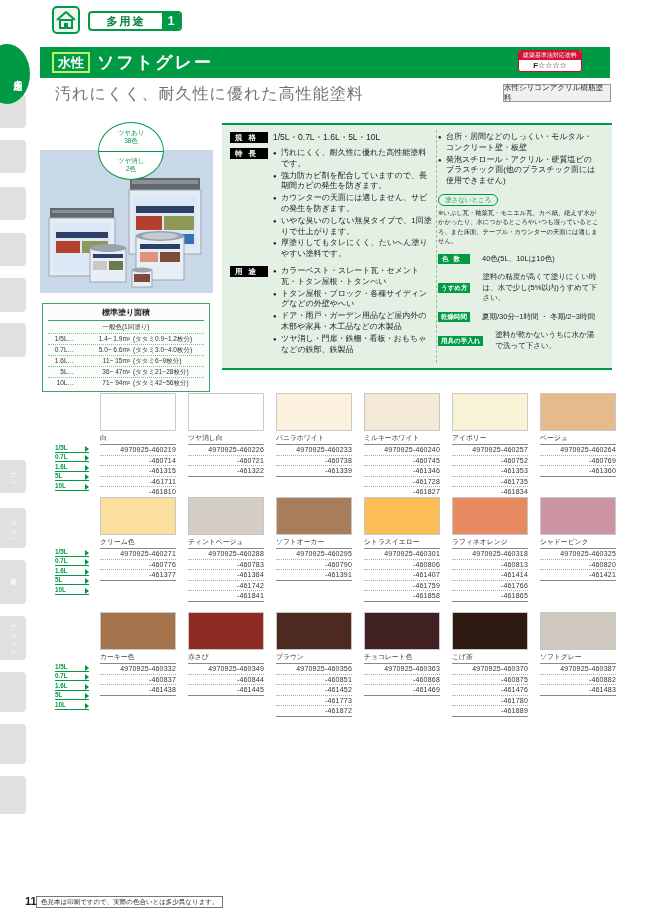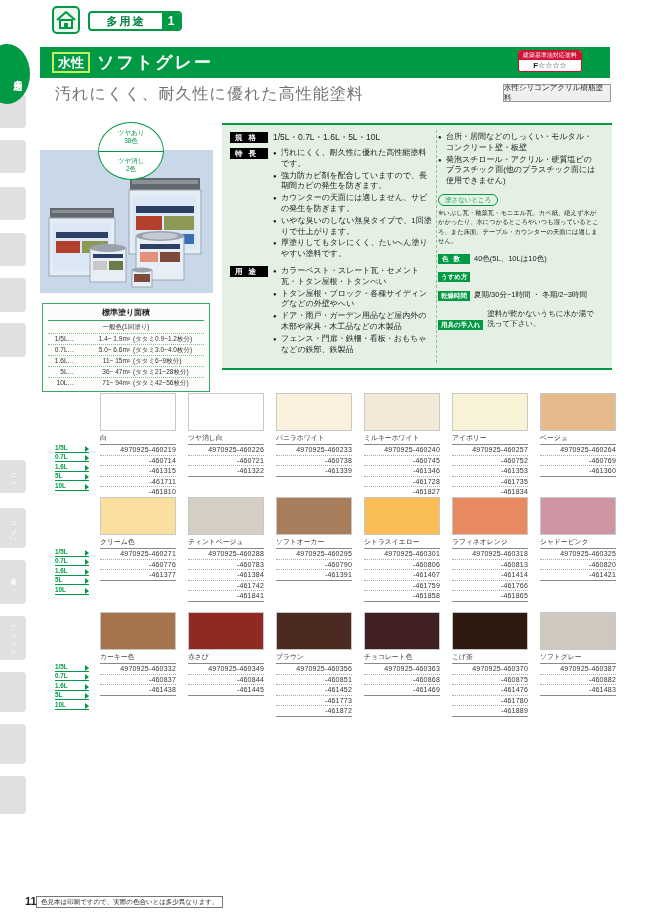--- a/index.html
+++ b/index.html
@@ -70,21 +70,21 @@
   .badge { background:#000000; color:#fff; font-weight:bold; font-size:7.5px; line-height:11px;
     padding:0 4px; display:inline-block; white-space:nowrap; flex:none; }
   .badge.w2 { letter-spacing:6px; padding-right:0; width:38px; text-align:left; padding-left:5px; }
   .spec-row { display:flex; gap:5px; margin-bottom:5px; align-items:flex-start; }
   .spec-val { font-size:8.5px; color:#222; line-height:11px; }
   .bul { position:relative; padding-left:8px; font-size:8px; color:#222; line-height:1.35; margin-bottom:1px; }
   .bul::before { content:"●"; position:absolute; left:0; top:1px; font-size:6px; color:#222; }
   .avoid-pill { display:inline-block; border:1px solid #009944; border-radius:8px; color:#009944;
     font-size:6.5px; line-height:10px; padding:0 6px; margin-top:4px; }
   .avoid-note { font-size:6.3px; color:#222; line-height:1.5; margin-top:2px; }
-  .r-row { display:flex; gap:4px; margin-top:8px; align-items:flex-end; }
+  .r-row { display:flex; gap:12px; margin-top:8px; align-items:center; }
   .r-badge { background:#009944; color:#fff; font-weight:bold; font-size:6.5px; line-height:10px;
     padding:0 3px; flex:none; white-space:nowrap; }
   .r-badge.w2 { letter-spacing:5px; padding-right:0; width:32px; padding-left:4px; }
   .r-text { font-size:7.5px; color:#222; line-height:1.4; }
 
   
   .swatch-row { position:absolute; left:55px; display:flex; }
   .sizes { width:45px; padding-top:50px; }
   .size-label { width:34px; height:9.5px; display:flex; align-items:flex-end; color:#009944;
     font-size:6.3px; font-weight:bold; border-bottom:1px solid #009944; line-height:8px; }
@@ -269,37 +269,38 @@
           <div class="bul">いやな臭いのしない無臭タイプで、1回塗りで仕上がります。</div>
           <div class="bul">厚塗りしてもタレにくく、たいへん塗りやすい塗料です。</div>
         </div>
       </div>
       <div class="spec-row">
         <span class="badge w2">用途</span>
         <div>
           <div class="bul">カラーベスト・スレート瓦・セメント瓦・トタン屋根・トタンべい</div>
           <div class="bul">トタン屋根・ブロック・各種サイディングなどの外壁やへい</div>
           <div class="bul">ドア・雨戸・ガーデン用品など屋内外の木部や家具・木工品などの木製品</div>
-          <div class="bul">フェンス・門扉・鉄柵・看板・おもちゃなどの鉄部、鉄製品</div>
+          <div class="bul">ツヤ消し・門扉・鉄柵・看板・おもちゃなどの鉄部、鉄製品</div>
         </div>
       </div>
     </div>
     <div class="spec-col-r">
       <div>
         <div class="bul">台所・居間などのしっくい・モルタル・コンクリート壁・板壁</div>
         <div class="bul">発泡スチロール・アクリル・硬質塩ビのプラスチック面(他のプラスチック面には使用できません)</div>
       </div>
       <div class="avoid-pill">塗さないところ</div>
       <div class="avoid-note">※いぶし瓦・釉薬瓦・モニエル瓦、カベ紙、絶えず水がかかったり、水につかるところやいつも湿っているところ、また床面、テーブル・カウンターの天面には適しません。</div>
       <div class="r-row">
         <span class="r-badge w2">色数</span>
         <span class="r-text">40色(5L、10Lは10色)</span>
       </div>
       <div class="r-row">
         <span class="r-badge">うすめ方</span>
+        <span class="r-text">塗料の粘度が高くて塗りにくい時は、水で少し(5%以内)うすめて下さい。</span>
       </div>
       <div class="r-row">
         <span class="r-badge">乾燥時間</span>
         <span class="r-text">夏期/30分~1時間 ・ 冬期/2~3時間</span>
       </div>
       <div class="r-row">
         <span class="r-badge">用具の手入れ</span>
         <span class="r-text">塗料が乾かないうちに水か湯で洗って下さい。</span>
       </div>
     </div>

